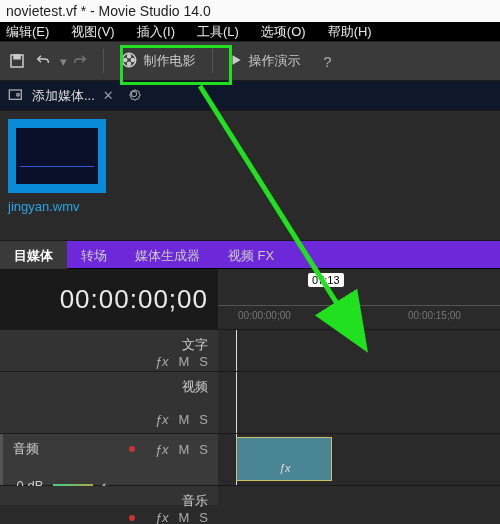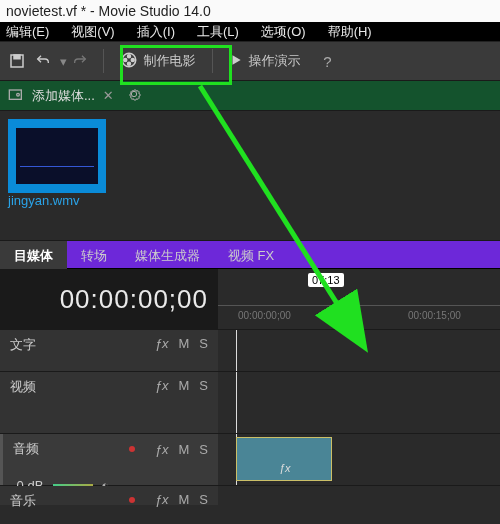--- a/index.html
+++ b/index.html
@@ -30,21 +30,21 @@
   display: flex; align-items: center;
   padding: 0 6px;
   border-top: 1px solid #222;
   border-bottom: 1px solid #1a1a1a;
 }
 .tb-ico { width: 22px; height: 22px; display:flex; align-items:center; justify-content:center; color:#ddd; margin-right:4px; }
 .tb-sep { width:1px; height:24px; background:#555; margin:0 8px; }
 .tb-btn { display:flex; align-items:center; padding:4px 8px; color:#ccc; }
 .tb-btn .ico { margin-right:6px; }
 .subbar {
-  background:#14532d; height:30px;
+  background:#0f172a; height:30px;
   display:flex; align-items:center; padding:0 8px;
   border-bottom:1px solid #1a1a1a;
 }
 .subbar .sico { width:18px; margin-right:6px; color:#aaa; }
 .subbar .lbl { color:#ddd; }
 .subbar .x { margin-left:8px; color:#999; }
 .subbar .gear { margin-left:12px; color:#aaa; }
 .mediapane {
   background:#2a2a2a; height:130px; padding:8px;
   border-bottom:1px solid #1a1a1a;
@@ -54,21 +54,21 @@
   display:flex; align-items:center; justify-content:center;
 }
 .thumb-inner {
   width:82px; height:56px; background:#0a0f2a;
   position:relative;
 }
 .thumb-inner::before {
   content:""; position:absolute; left:4px; right:4px; top:38px;
   border-top:1px solid #3457d5;
 }
-.thumb-label { color:#2aa3e8; font-size:13px; }
+.thumb-label { color:#2aa3e8; margin-top:6px; font-size:13px; }
 .tabs {
   background:#6d28d9; height:28px;
   display:flex; align-items:flex-start; color:#ccc;
   border-bottom:1px solid #000;
 }
 .tab { padding:6px 14px; }
 .tab.active { background:#3a3a3a; font-weight:bold; color:#fff; }
 .timecode-row {
   display:flex; background:#2a2a2a;
 }
@@ -93,22 +93,22 @@
   border-top:1px solid #555; height:16px;
 }
 .ruler-label {
   position:absolute; bottom:0; color:#777; font-size:10px;
 }
 .track {
   display:flex; background:#2f2f2f;
   border-top:1px solid #1a1a1a;
 }
 .track-head {
-  width:218px; display:flex; align-items:flex-start; justify-content:space-between;
-  padding:6px 10px; background:#333;
+  width:218px; display:flex; align-items:flex-end; justify-content:space-between;
+  padding:6px 10px; background:#333;flex-direction:column;
 }
 .track-head.selected { background:#3a3a3a; border-left:3px solid #555; }
 .track-label { color:#ccc; }
 .track-ctrl { display:flex; align-items:center; color:#aaa; gap:10px; }
 .track-ctrl .fx { font-style:italic; }
 .track-body { flex:1; position:relative; background:#2a2a2a; }
 .clip {
   position:absolute; border:1px solid #cbbf67; background:#333;
 }
 .clip.v1 { left:18px; top:3px; width:96px; height:54px; }

